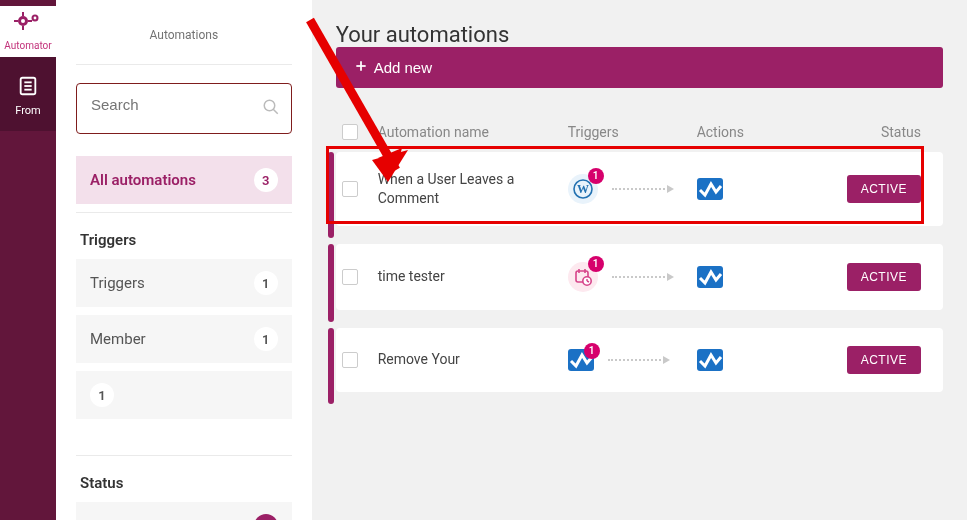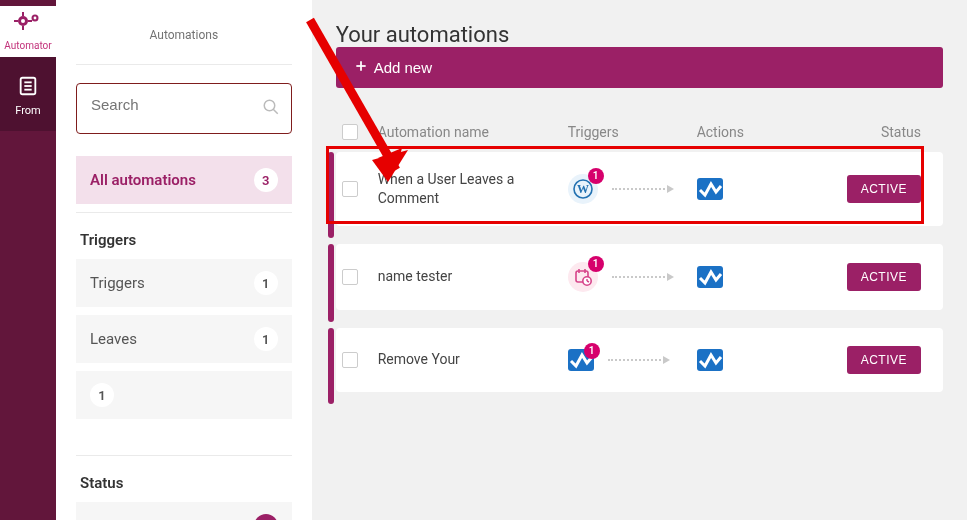--- a/index.html
+++ b/index.html
@@ -305,21 +305,21 @@
 
   <hr>
 
   <div class="section-block">
     <div class="sidebar-section-title">Triggers</div>
     <div class="pill">
       <span>Triggers</span>
       <span class="badge">1</span>
     </div>
     <div class="pill">
-      <span>Leaves</span>
+      <span>Member</span>
       <span class="badge">1</span>
     </div>
     <div class="pill">
       <span class="badge">1</span>
     </div>
   </div>
 
   <hr>
 
   <div class="section-block">
@@ -385,21 +385,21 @@
       <div class="col-stat"><button class="status-btn">ACTIVE</button></div>
     </div>
   </div>
 
   <div class="row-wrap">
     <div class="row-accent"></div>
     <div class="row">
       <div class="col-check">
           <input type="checkbox" style="">
         </div>
-      <div class="col-name name">name tester</div>
+      <div class="col-name name">time tester</div>
       <div class="col-trig">
         <div class="flow">
           <div class="chip time">
             <svg width="20" height="20" viewBox="0 0 20 20">
                 <rect x="3" y="4" width="12" height="11" rx="2" fill="none" stroke="#d6448a" stroke-width="1.6"></rect>
                 <line x1="6" y1="2" x2="6" y2="6" stroke="#d6448a" stroke-width="1.6"></line>
                 <line x1="12" y1="2" x2="12" y2="6" stroke="#d6448a" stroke-width="1.6"></line>
                 <circle cx="14" cy="14" r="4.2" fill="#fff" stroke="#d6448a" stroke-width="1.6"></circle>
                 <line x1="14" y1="12" x2="14" y2="14" stroke="#d6448a" stroke-width="1.4"></line>
                 <line x1="14" y1="14" x2="16" y2="15" stroke="#d6448a" stroke-width="1.4"></line>

